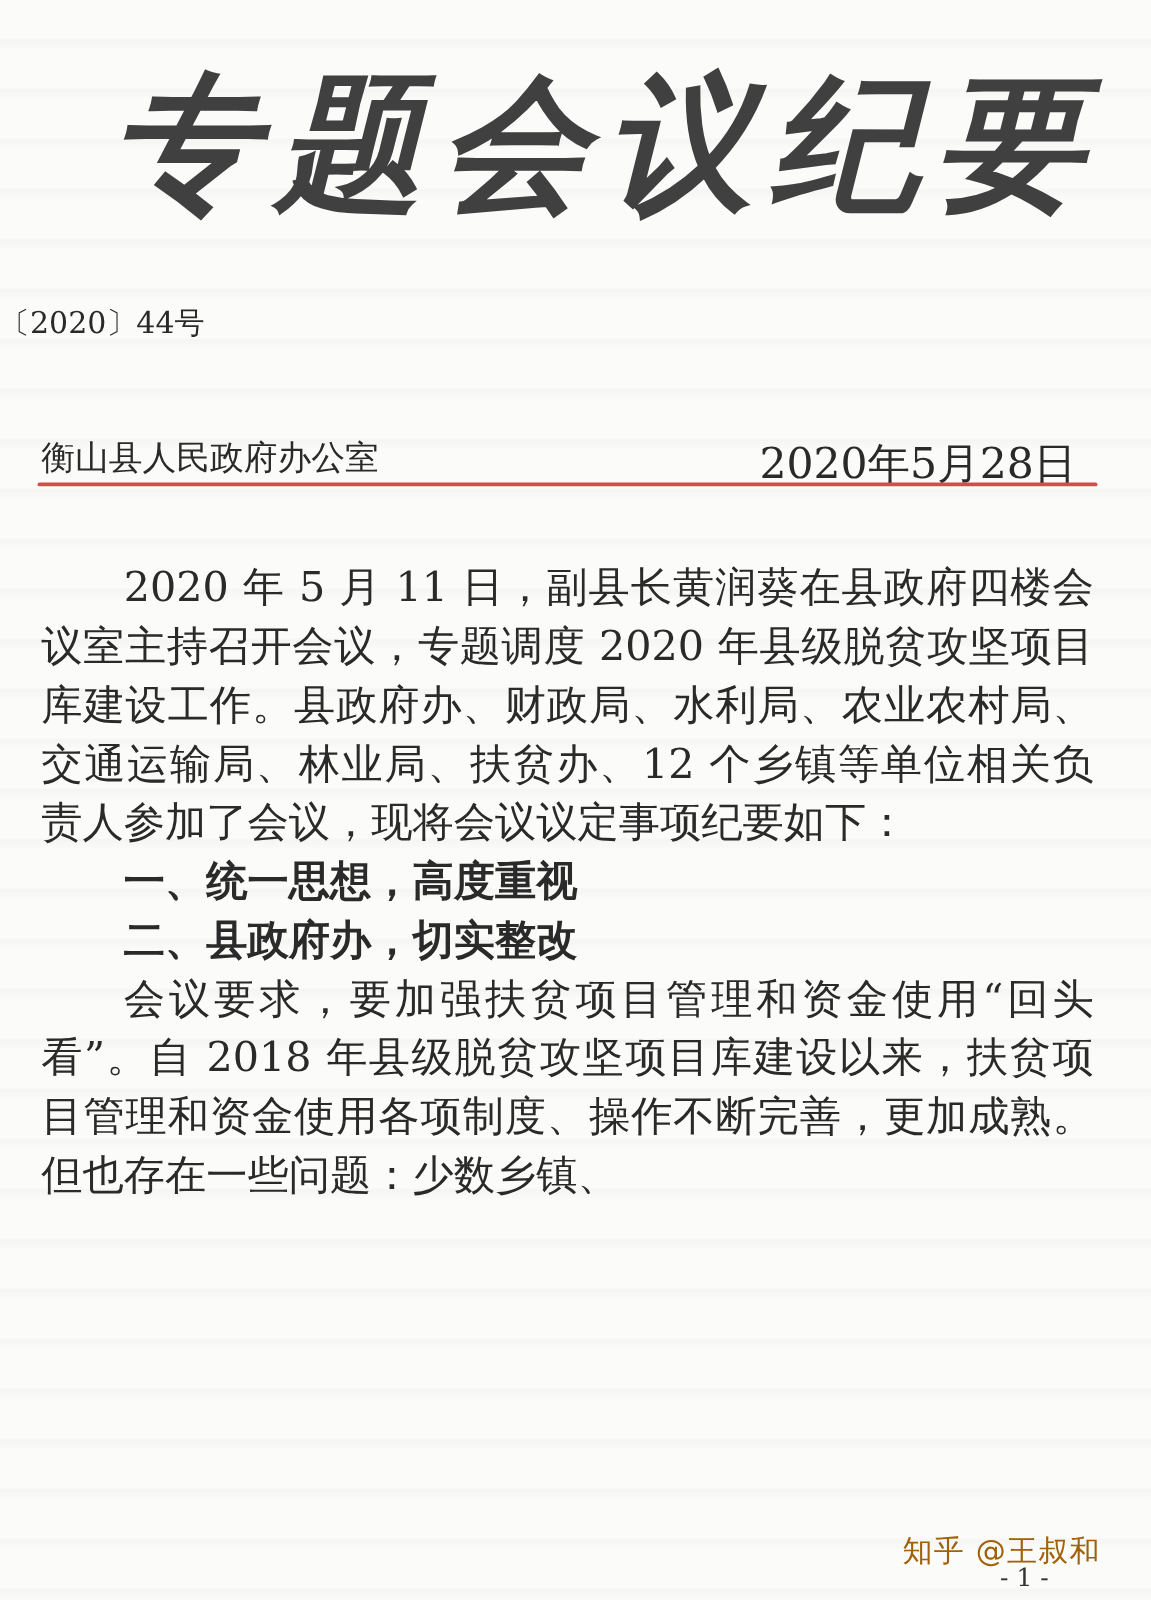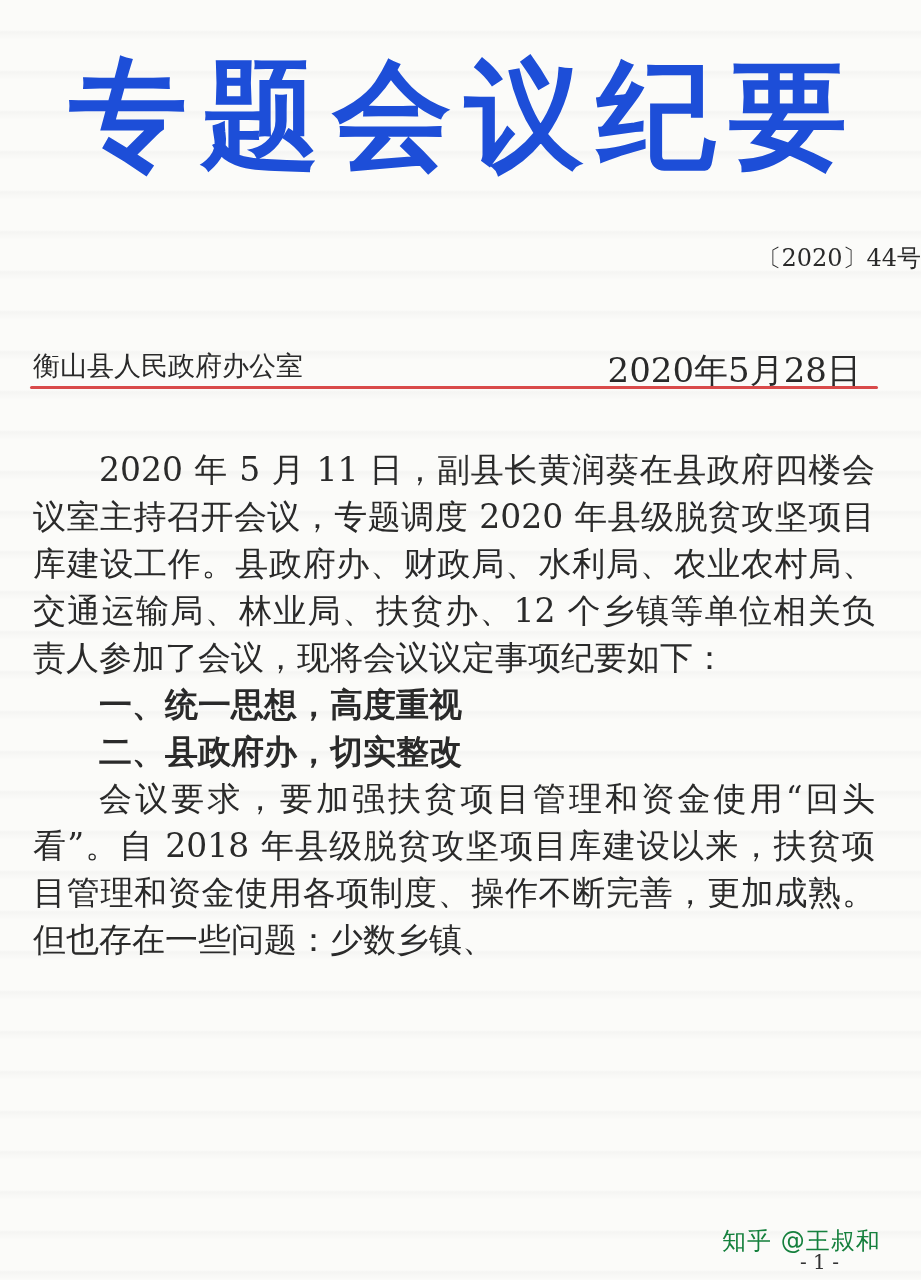--- a/index.html
+++ b/index.html
@@ -11,30 +11,31 @@
     color: #2a2a2a;
   }
   .bleed {
     position: absolute; left: 0; top: 0; width: 921px; height: 1280px;
     background:
       repeating-linear-gradient(to bottom, rgba(0,0,0,0) 0px, rgba(0,0,0,0) 30px, rgba(0,0,0,0.035) 32px, rgba(0,0,0,0) 40px);
     opacity: 0.7;
   }
   .title {
     position: absolute; left: 50px; top: 40px; width: 830px;
-    text-align: center;
+    text-align: right;
     font-family: "DejaVu Serif", serif;
     font-weight: bold;
     font-size: 118px;
     letter-spacing: 14px;
-    color: #1d4ed8;
+    color: #404040;
     line-height: 150px;
+    font-style: italic;
   }
   .docno {
-    position: absolute; left: 0; top: 242px; width: 921px; text-align: right;
+    position: absolute; left: 0; top: 242px; width: 921px; text-align: left;
     font-size: 24px; color: #2a2a2a;
   }
   .issuer {
     position: absolute; left: 33px; top: 348px; font-size: 27px;
   }
   .issuedate {
     position: absolute; right: 60px; top: 348px; font-size: 34px;
   }
   .redline {
     position: absolute; left: 30px; top: 386px; width: 848px; height: 3px;
@@ -43,21 +44,21 @@
   .body {
     position: absolute; left: 33px; top: 446px; width: 842px;
     font-size: 33px; line-height: 47px;
     text-align: justify;
   }
   .para { margin: 0; text-indent: 2em; }
   .heading { margin: 0; text-indent: 2em; font-family: "DejaVu Sans", sans-serif; font-weight: bold; }
   .watermark {
     position: absolute; left: 722px; top: 1225px;
     font-family: "DejaVu Sans", sans-serif;
-    font-size: 24px; color: #15803d; letter-spacing: 1px;
+    font-size: 24px; color: #a16207; letter-spacing: 1px;
   }
   .pageno {
     position: absolute; left: 800px; top: 1250px; font-size: 20px; color: #333;
   }
 </style>
 </head>
 <body>
 
 <div class="bleed"></div>
 

